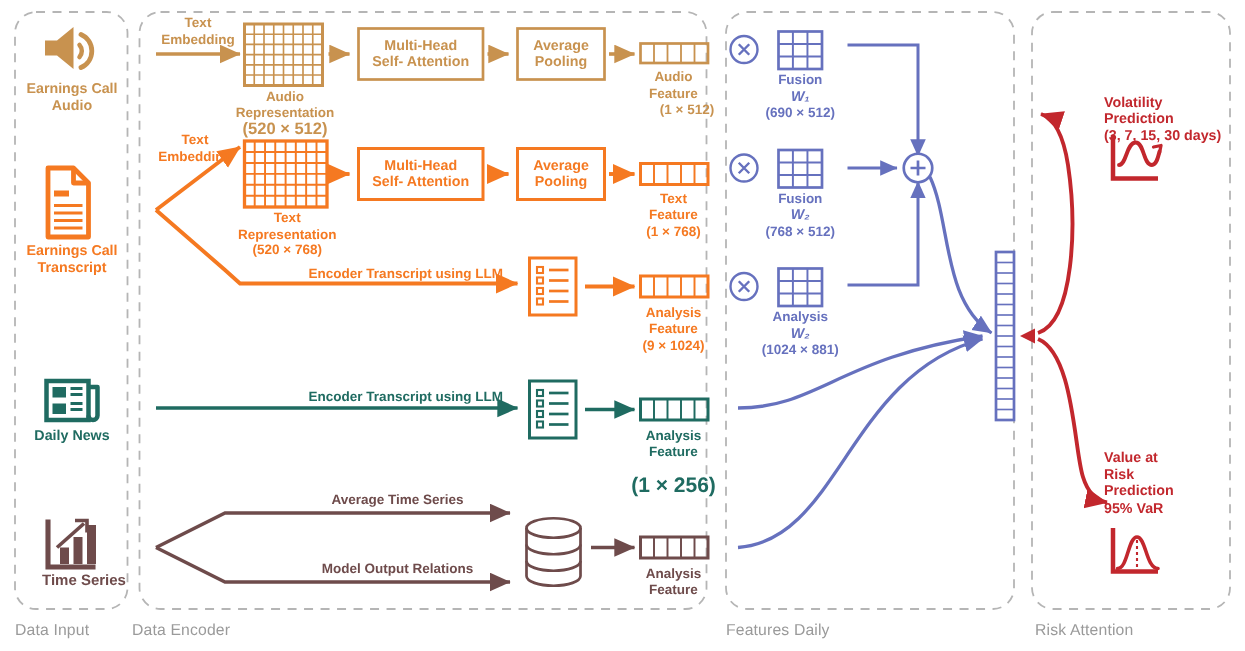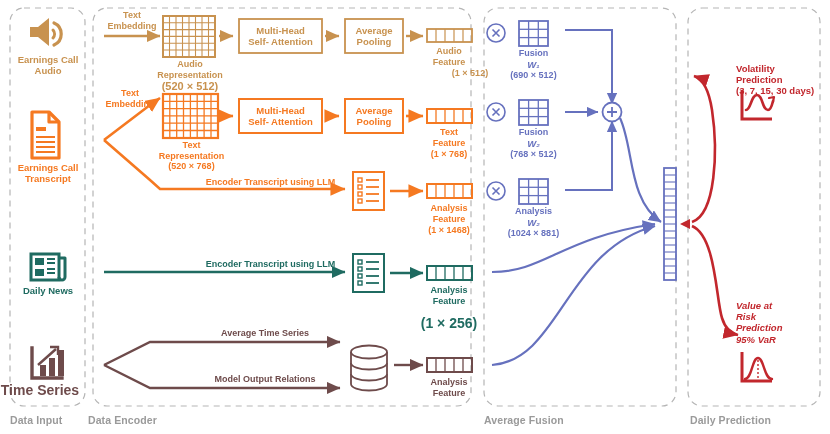--- a/index.html
+++ b/index.html
@@ -1,20 +1,20 @@
 <!DOCTYPE html>
 <html><head>
 <meta charset="utf-8">
 <style>
   html,body{margin:0;padding:0;background:#ffffff;}
   body{width:830px;height:434px;font-family:"Liberation Sans",sans-serif;overflow:hidden;position:relative;}
   #stage{position:absolute;left:0;top:0;width:830px;height:434px;}
   #svgroot{position:absolute;left:0;top:0;width:830px;height:434px;}
   .lbl{position:absolute;text-align:center;line-height:1.18;font-weight:bold;white-space:pre-line;}
-  .stage-lbl{position:absolute;font-size:10.5px;color:#9a9a9a;font-weight:bold;letter-spacing:.1px;}
+  .stage-lbl{position:absolute;font-size:10.5px;color:#9a9a9a;font-weight:normal;letter-spacing:.1px;}
 </style>
 </head>
 <body>
 
 <div id="stage">
 
   <svg id="svgroot" viewBox="0 0 830 434">
     <defs>
       <marker id="ar-audio" markerWidth="7" markerHeight="7" refX="5.6" refY="2.6" orient="auto">
         <path d="M0,0 L5.8,2.6 L0,5.2 z" fill="#C8924F"></path>
@@ -316,52 +316,52 @@
       <path d="M745,379 C752,379 752,358 758,358 C764,358 764,379 772,379" fill="none" stroke="#C2272D" stroke-width="2.4" stroke-linecap="round"></path>
       <line x1="758" y1="360" x2="758" y2="379" stroke="#C2272D" stroke-width="1.4" stroke-dasharray="2,2"></line>
     </g>
   </svg>
 
   <div class="lbl" style="left:8px;top:54px;width:80px;font-size:9.5px;color:#C8924F;">Earnings Call
 Audio</div>
   <div class="lbl" style="left:8px;top:162px;width:80px;font-size:9.5px;color:#F57921;">Earnings Call
 Transcript</div>
   <div class="lbl" style="left:8px;top:285px;width:80px;font-size:9.5px;color:#1F6B61;">Daily News</div>
-  <div class="lbl" style="left:0;top:382px;width:80px;font-size:14px;color:#6E4B4B;">Time Series</div>
+  <div class="lbl" style="left:16px;top:382px;width:80px;font-size:10px;color:#6E4B4B;">Time Series</div>
 
   <div class="lbl" style="left:96px;top:10px;width:72px;font-size:9px;color:#C8924F;">Text
 Embedding</div>
   <div class="lbl" style="left:149px;top:59px;width:82px;font-size:9px;color:#C8924F;">Audio
 Representation</div>
   <div class="lbl" style="left:149px;top:80px;width:82px;font-size:11px;color:#C8924F;">(520 × 512)</div>
   <div class="lbl" style="left:239px;top:25px;width:83px;font-size:9.5px;color:#C8924F;">Multi-Head
 Self- Attention</div>
   <div class="lbl" style="left:345px;top:25px;width:58px;font-size:9.5px;color:#C8924F;">Average
 Pooling</div>
   <div class="lbl" style="left:413px;top:46px;width:72px;font-size:9px;color:#C8924F;">Audio
 Feature</div>
-  <div class="lbl" style="left:434px;top:68px;width:72px;font-size:9px;color:#C8924F;">(1 × 512)</div>
+  <div class="lbl" style="left:422px;top:68px;width:72px;font-size:9px;color:#C8924F;">(1 × 512)</div>
 
   <div class="lbl" style="left:96px;top:88px;width:68px;font-size:9px;color:#F57921;">Text
 Embedding</div>
   <div class="lbl" style="left:149px;top:140px;width:85px;font-size:9px;color:#F57921;">Text
 Representation</div>
   <div class="lbl" style="left:149px;top:161px;width:85px;font-size:9px;color:#F57921;">(520 × 768)</div>
   <div class="lbl" style="left:239px;top:105px;width:83px;font-size:9.5px;color:#F57921;">Multi-Head
 Self- Attention</div>
   <div class="lbl" style="left:345px;top:105px;width:58px;font-size:9.5px;color:#F57921;">Average
 Pooling</div>
   <div class="lbl" style="left:413px;top:127px;width:72px;font-size:9px;color:#F57921;">Text
 Feature</div>
   <div class="lbl" style="left:413px;top:149px;width:72px;font-size:9px;color:#F57921;">(1 × 768)</div>
 
   <div class="lbl" style="left:193px;top:177px;width:155px;font-size:9px;color:#F57921;">Encoder Transcript using LLM</div>
   <div class="lbl" style="left:411px;top:203px;width:76px;font-size:9px;color:#F57921;">Analysis
 Feature</div>
-  <div class="lbl" style="left:411px;top:225px;width:76px;font-size:9px;color:#F57921;">(1 × 1468)</div>
+  <div class="lbl" style="left:411px;top:225px;width:76px;font-size:9px;color:#F57921;">(9 × 1024)</div>
 
   <div class="lbl" style="left:193px;top:259px;width:155px;font-size:9px;color:#1F6B61;">Encoder Transcript using LLM</div>
   <div class="lbl" style="left:411px;top:285px;width:76px;font-size:9px;color:#1F6B61;">Analysis
 Feature</div>
   <div class="lbl" style="left:411px;top:307px;width:76px;font-size:14px;color:#1F6B61;margin-top:8px;">(1 × 256)</div>
 
   <div class="lbl" style="left:190px;top:328px;width:150px;font-size:9px;color:#6E4B4B;">Average Time Series</div>
   <div class="lbl" style="left:190px;top:374px;width:150px;font-size:9px;color:#6E4B4B;">Model Output Relations</div>
   <div class="lbl" style="left:411px;top:377px;width:76px;font-size:9px;color:#6E4B4B;">Analysis
 Feature</div>
@@ -374,23 +374,23 @@
   <div class="lbl" style="left:497px;top:138px;width:73px;font-size:9.5px;color:#6671BE;font-style:italic;">W₂</div>
   <div class="lbl" style="left:497px;top:149px;width:73px;font-size:9px;color:#6671BE;">(768 × 512)</div>
 
   <div class="lbl" style="left:493px;top:206px;width:81px;font-size:9px;color:#6671BE;">Analysis</div>
   <div class="lbl" style="left:493px;top:217px;width:81px;font-size:9.5px;color:#6671BE;font-style:italic;">W₂</div>
   <div class="lbl" style="left:493px;top:228px;width:81px;font-size:9px;color:#6671BE;">(1024 × 881)</div>
 
   <div class="lbl" style="left:736px;top:63px;width:92px;font-size:9.5px;color:#C2272D;text-align:left;">Volatility
 Prediction
 (3, 7, 15, 30 days)</div>
-  <div class="lbl" style="left:736px;top:300px;width:80px;font-size:9.5px;color:#C2272D;text-align:left;font-style:italic;">Value at
+  <div class="lbl" style="left:736px;top:300px;width:80px;font-size:9.5px;color:#C2272D;text-align:left;">Value at
 Risk
 Prediction
 95% VaR</div>
 
   <div class="stage-lbl" style="left:10px;top:414px;">Data Input</div>
   <div class="stage-lbl" style="left:88px;top:414px;text-align:right;">Data Encoder</div>
-  <div class="stage-lbl" style="left:484px;top:414px;">Average Fusion</div>
-  <div class="stage-lbl" style="left:690px;top:414px;">Daily Prediction</div>
+  <div class="stage-lbl" style="left:484px;top:414px;">Features Daily</div>
+  <div class="stage-lbl" style="left:690px;top:414px;">Risk Attention</div>
 
 </div>
 
 </body></html>

